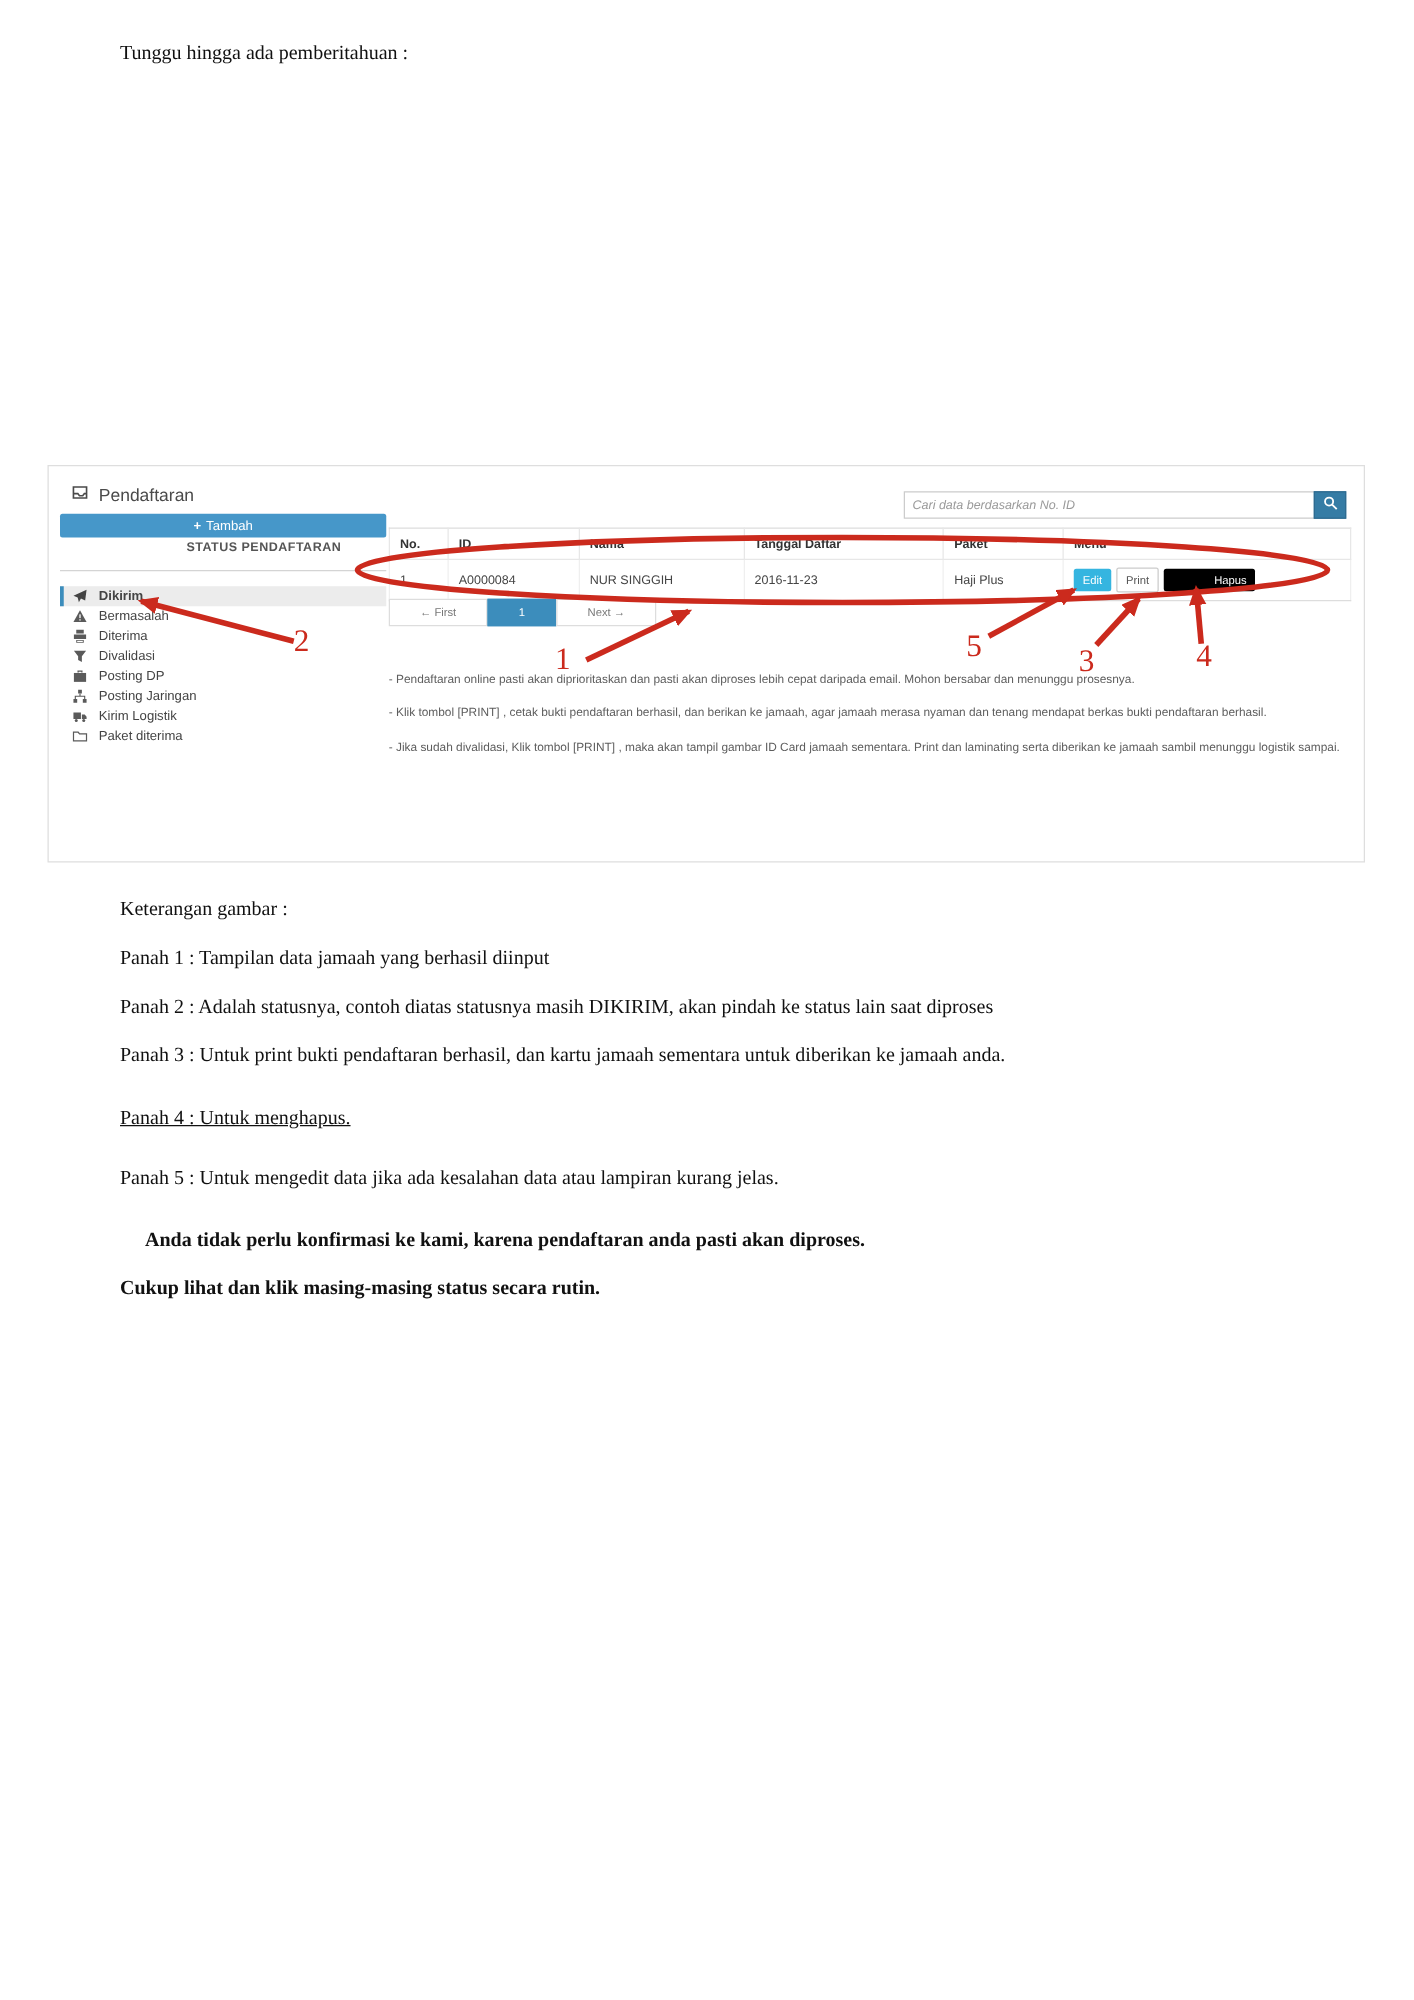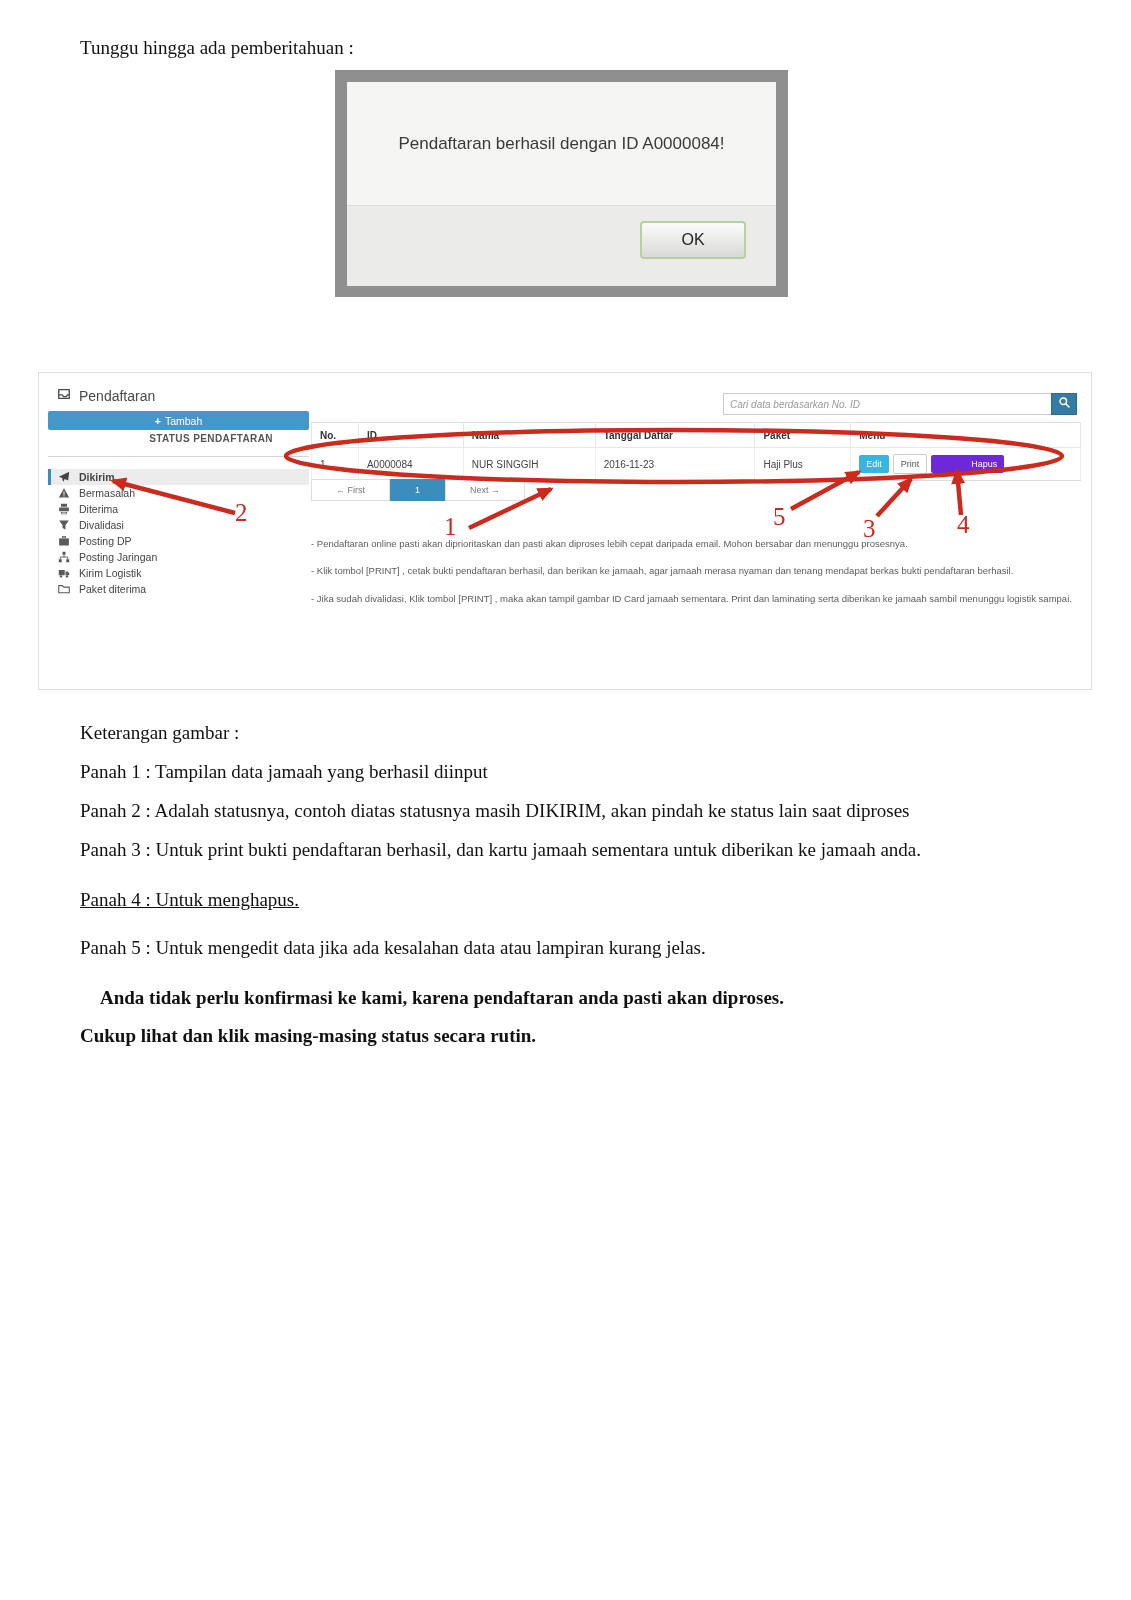--- a/index.html
+++ b/index.html
@@ -1,18 +1,18 @@
 <!DOCTYPE html>
 <html><head>
 <meta charset="utf-8">
 <style>
   html,body{margin:0;padding:0;background:#fff;}
   .page{position:relative;width:1131px;height:1600px;background:#fff;overflow:hidden;
         font-family:"Liberation Serif", serif;color:#111;}
-  .doc-text{position:absolute;left:80px;font-size:19px;white-space:nowrap;}
+  .doc-text{position:absolute;left:96px;font-size:16px;white-space:nowrap;}
   .doc-bold{font-weight:bold;}
 
   
   .dialog{position:absolute;left:335px;top:70px;width:453px;height:227px;
           border:12px solid #8f8f8f;box-sizing:border-box;background:#f5f5f3;
           font-family:"Liberation Sans","DejaVu Sans",sans-serif;}
   .dialog-body{height:123px;display:flex;align-items:center;justify-content:center;}
   .dialog-msg{font-size:17px;color:#3a3a3a;}
   .dialog-footer{position:relative;height:80px;background:#ebebe9;border-top:1px solid #dcdcda;}
   .ok-btn{position:absolute;right:30px;top:15px;width:106px;height:38px;
@@ -51,49 +51,41 @@
   
   .tbl{position:absolute;left:272px;top:49px;width:770px;border-collapse:collapse;
        font-size:10px;color:#444;}
   .tbl th{font-weight:bold;color:#333;text-align:left;padding:6px 8px;height:12px;
           border:1px solid #e7e7e7;border-top:1px solid #ddd;}
   .tbl td{padding:6px 8px;height:16px;border:1px solid #efefef;border-bottom:1px solid #ddd;}
   .act-btn{border:none;border-radius:2px;font-size:9px;padding:4px 7px;color:#fff;
            margin-right:4px;font-family:"Liberation Sans",sans-serif;}
   .act-edit{background:#35b5e0;}
   .act-print{background:#fff;border:1px solid #ccc;color:#555;}
-  .act-hapus{background:#6d28d9;padding-left:40px;}
+  .act-hapus{background:#000000;padding-left:40px;}
 
   .pager{position:absolute;left:272px;top:106px;display:flex;font-size:9px;color:#777;}
   .pager a{display:flex;align-items:center;justify-content:center;height:20px;
            border:1px solid #ddd;padding:0 24px;text-decoration:none;color:#777;background:#fff;}
   .pager a.active{background:#3c8dbc;border-color:#3c8dbc;color:#fff;}
 
   .notes{position:absolute;left:272px;top:164px;width:772px;font-size:9.5px;color:#5d5d5d;
          line-height:1.5;}
   .notes p{margin:0 0 13px 0;}
 
   .overlay{position:absolute;left:0;top:0;width:1054px;height:318px;pointer-events:none;}
   .overlay text{font-family:"Liberation Serif",serif;font-size:25px;fill:#cb2a1d;}
 </style>
 </head>
 <body>
 
 <div class="page">
 
   <p class="doc-text" style="top:18px;">Tunggu hingga ada pemberitahuan :</p>
 
-  <div class="dialog">
-    <div class="dialog-body">
-      <span class="dialog-msg">Pendaftaran berhasil dengan ID A0000084!</span>
-    </div>
-    <div class="dialog-footer">
-      <button class="ok-btn">OK</button>
-    </div>
-  </div>
 
 
   <div class="app">
 
     <span class="app-title-icon">
       <svg viewBox="0 0 16 16">
           <path d="M2 3h12v10H2Z" fill="none" stroke="#4a4a4a" stroke-width="1.5"></path>
           <path d="M2 9h4l1.5 2h3L12 9h2" fill="none" stroke="#4a4a4a" stroke-width="1.5"></path>
         </svg>
     </span>

